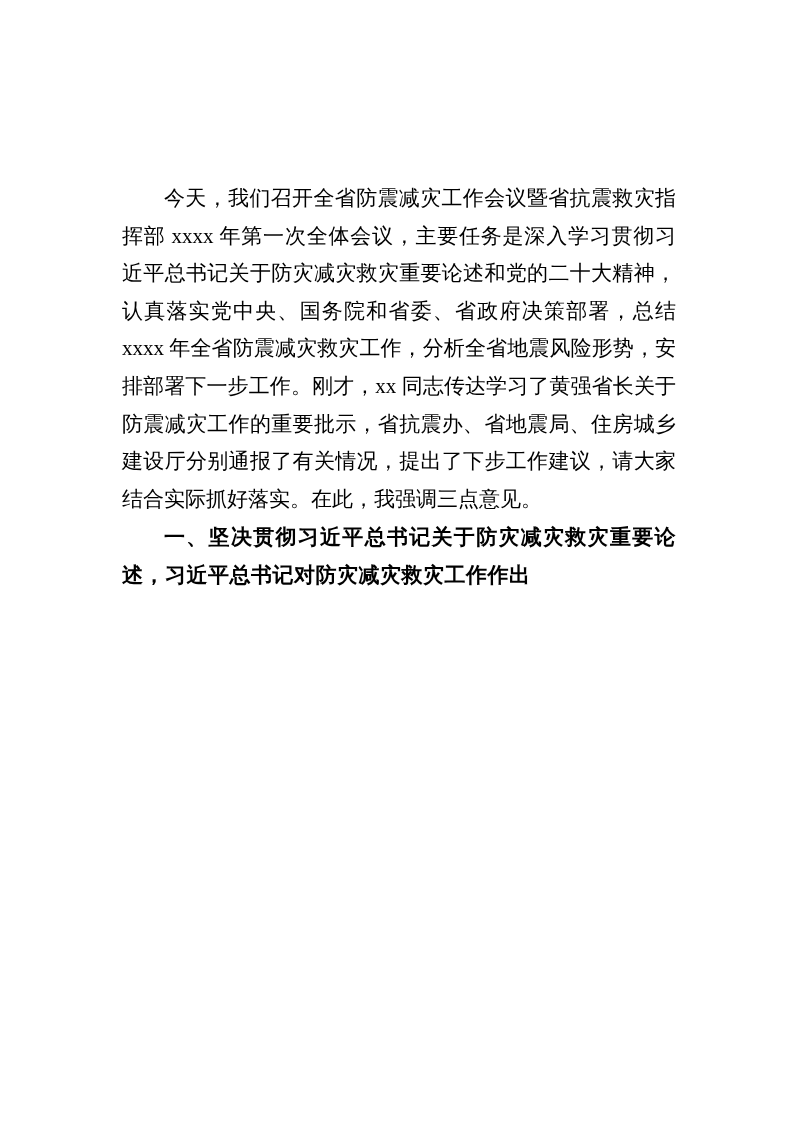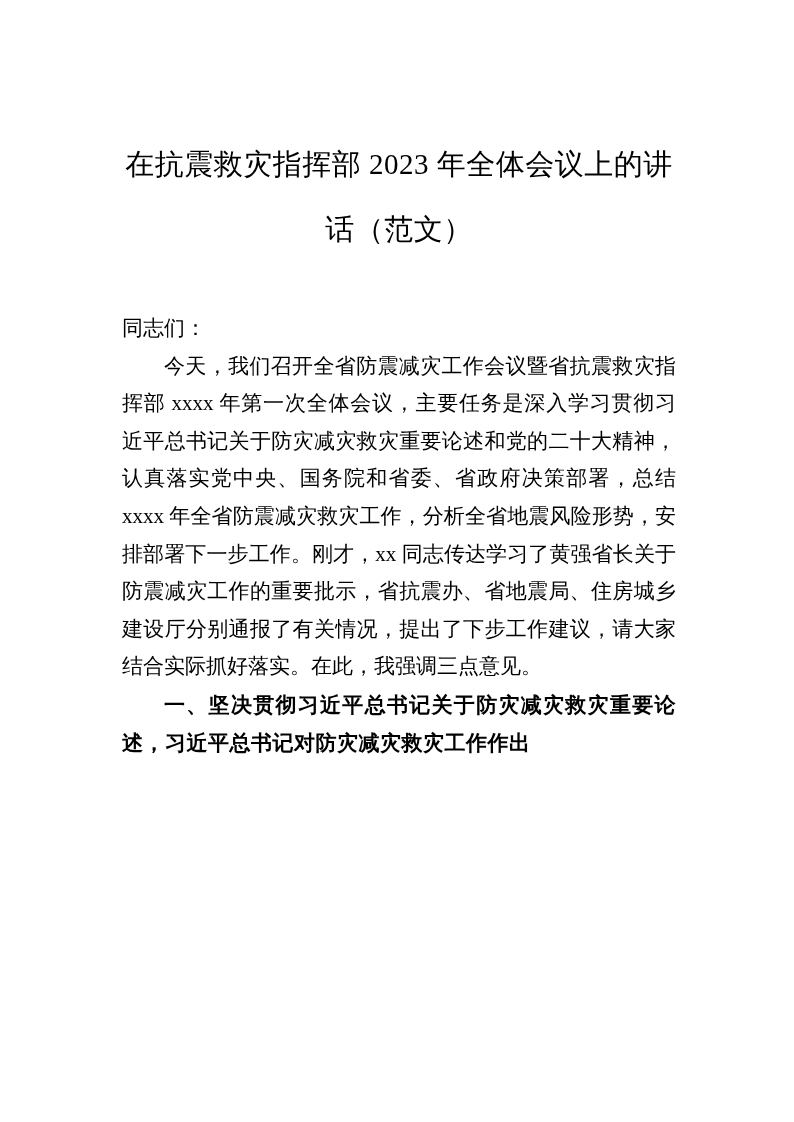--- a/index.html
+++ b/index.html
@@ -50,24 +50,19 @@
     font-family: "Liberation Sans", "DejaVu Sans", sans-serif;
     font-weight: bold;
     letter-spacing: 0.5px;
   }
 </style>
 </head>
 <body>
 
 <div class="page">
 
-  <div class="doc-title">
-    <div>在抗震救灾指挥部 2023 年全体会议上的讲</div>
-    <div>话（范文）</div>
-  </div>
 
   <div class="doc-content">
-    <p class="para-salutation">同志们：</p>
     <p class="para-body">今天，我们召开全省防震减灾工作会议暨省抗震救灾指挥部 xxxx 年第一次全体会议，主要任务是深入学习贯彻习近平总书记关于防灾减灾救灾重要论述和党的二十大精神，认真落实党中央、国务院和省委、省政府决策部署，总结 xxxx 年全省防震减灾救灾工作，分析全省地震风险形势，安排部署下一步工作。刚才，xx 同志传达学习了黄强省长关于防震减灾工作的重要批示，省抗震办、省地震局、住房城乡建设厅分别通报了有关情况，提出了下步工作建议，请大家结合实际抓好落实。在此，我强调三点意见。</p>
     <p class="para-heading">一、坚决贯彻习近平总书记关于防灾减灾救灾重要论述，习近平总书记对防灾减灾救灾工作作出</p>
   </div>
 
 </div>
 
 </body></html>

